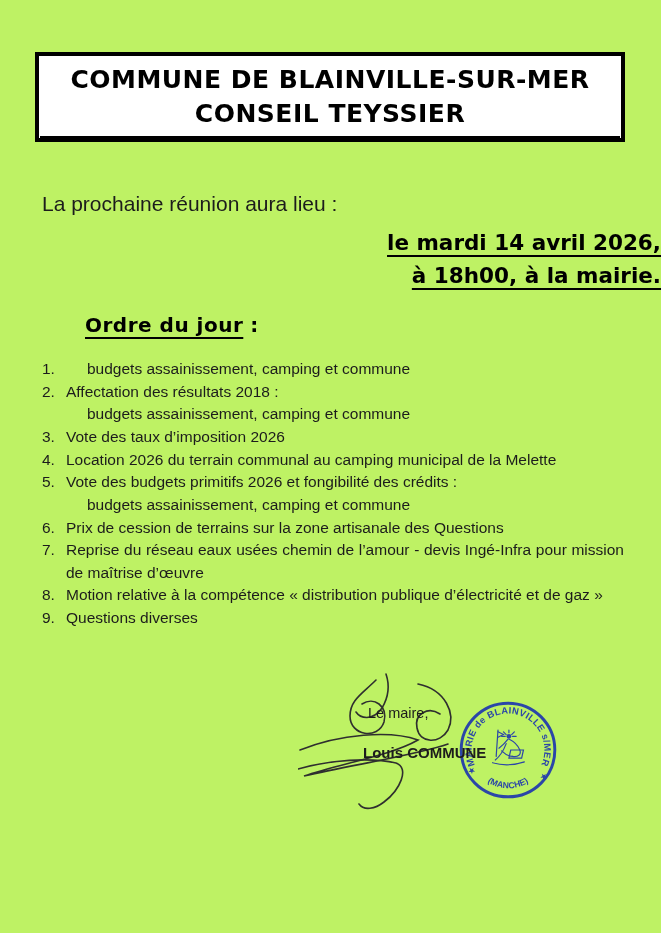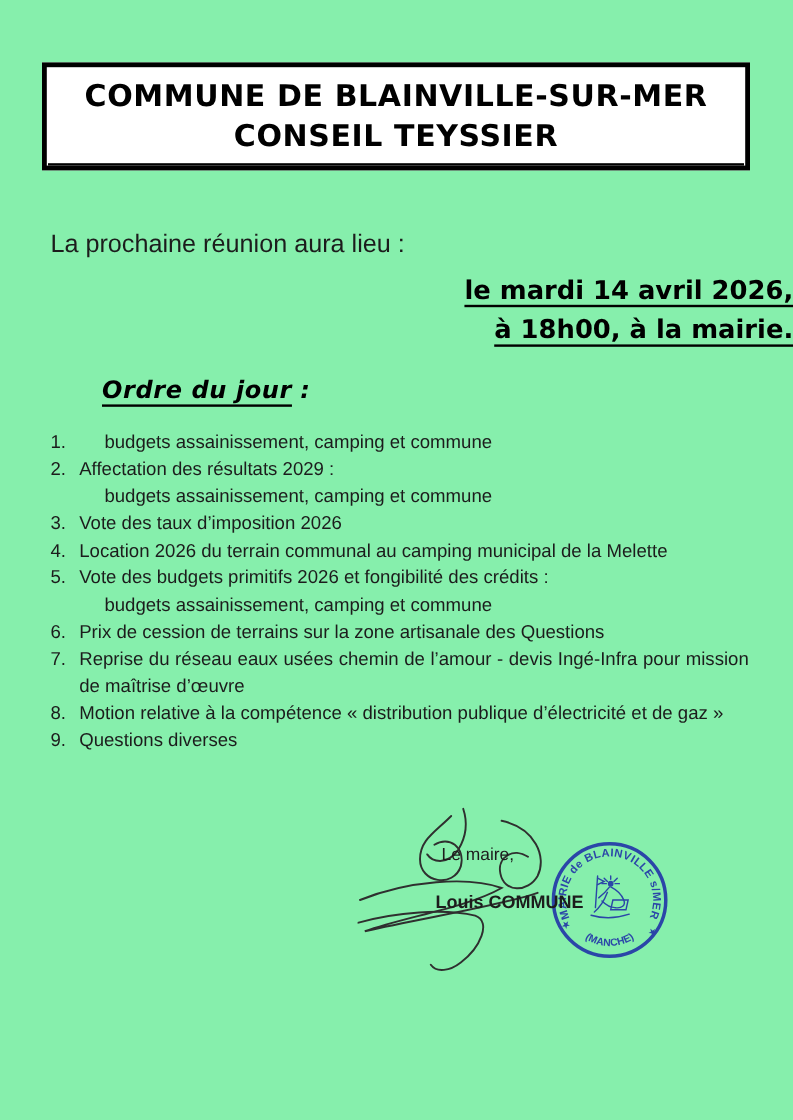--- a/index.html
+++ b/index.html
@@ -4,21 +4,21 @@
 <style>
   * { box-sizing: border-box; margin: 0; padding: 0; }
   html, body { background: #ffffff; }
   body {
     width: 661px; height: 933px;
     font-family: "Liberation Sans", sans-serif;
     color: #1c1c1c;
     position: relative;
     overflow: hidden;
   }
-  .page { position: absolute; inset: 0; background: #86efac; }
+  .page { position: absolute; inset: 0; background: #bef264; }
 
   
   .header-box {
     position: absolute; left: 35px; top: 52px; width: 590px; height: 90px;
     border: 4px solid #000;
     background: #fff;
   }
   .header-inner {
     margin: 0 1px 2.5px 1px;
     border-bottom: 2px solid #000;
@@ -57,21 +57,20 @@
     text-underline-offset: 5px;
   }
 
   
   .agenda-title {
     position: absolute; left: 85px; top: 313px;
     font-family: "DejaVu Sans", sans-serif;
     font-weight: 700;
     font-size: 20px;
     color: #000;
-    font-style: italic;
   }
   .agenda-title-text {
     text-decoration: underline;
     text-decoration-thickness: 2px;
     text-underline-offset: 5px;
     letter-spacing: 0.5px;
   }
 
   
   .agenda {
@@ -136,21 +135,21 @@
 
   <div class="agenda-title"><span class="agenda-title-text">Ordre du jour</span><span class="agenda-title-colon"> :</span></div>
 
   <ol class="agenda">
     <li>
       <span class="num">1.</span>
       <div class="sub">budgets assainissement, camping et commune</div>
     </li>
     <li>
       <span class="num">2.</span>
-      <div class="txt">Affectation des résultats 2029 :</div>
+      <div class="txt">Affectation des résultats 2018 :</div>
       <div class="sub">budgets assainissement, camping et commune</div>
     </li>
     <li>
       <span class="num">3.</span>
       <div class="txt">Vote des taux d’imposition 2026</div>
 
     </li>
     <li>
       <span class="num">4.</span>
       <div class="txt">Location 2026 du terrain communal au camping municipal de la Melette</div>

